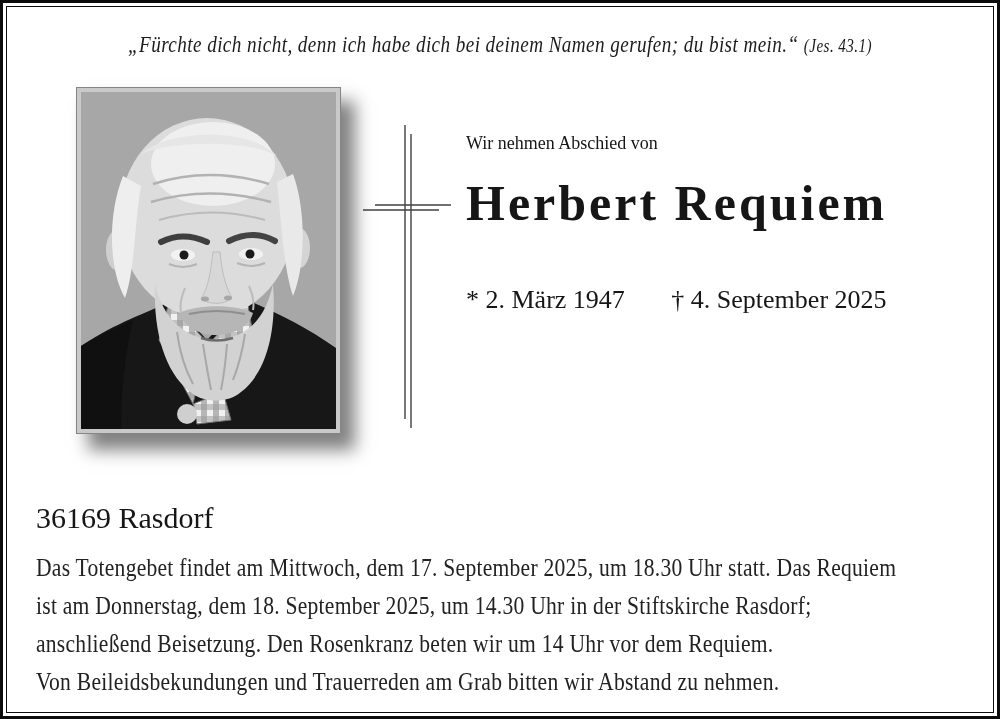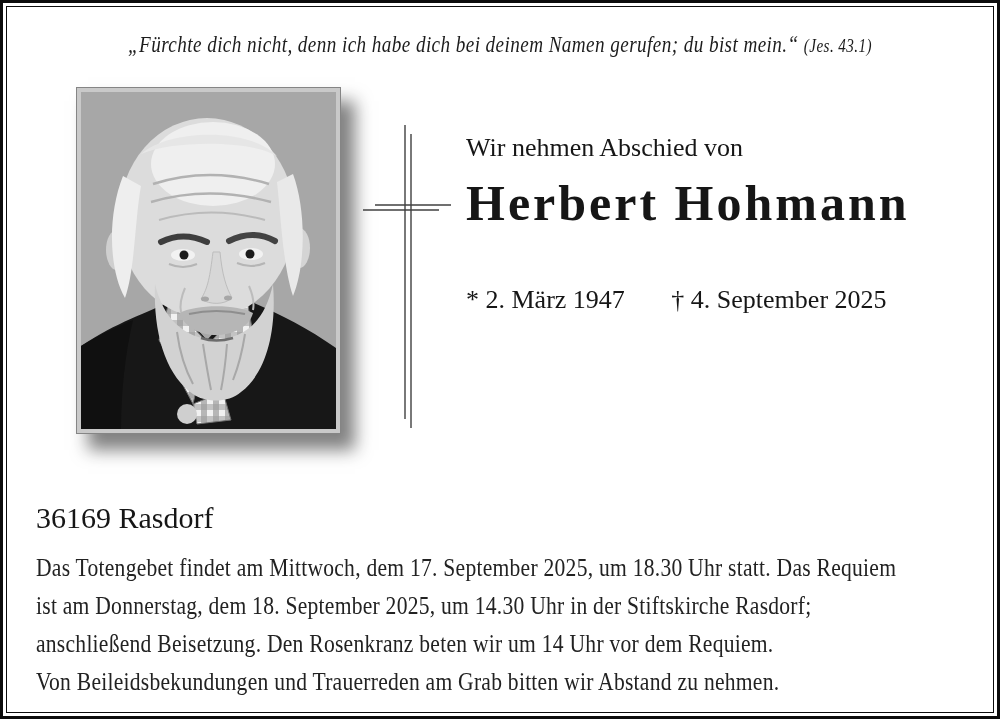--- a/index.html
+++ b/index.html
@@ -29,21 +29,21 @@
     box-shadow:0 0 0 1px #858585, 13px 15px 16px 2px rgba(25,25,25,0.55);
     background:#a7a7a7;
   }
   .photo svg{display:block;width:100%;height:100%;}
 
   
   .cross{position:absolute;left:363px;top:119px;width:92px;height:315px;}
 
   
   .col{position:absolute;left:466px;}
-  .intro{top:133px;font-size:26px;font-family:Liberation Serif, serif;}
+  .intro{top:133px;font-size:18px;font-family:Liberation Serif, serif;}
   .name{top:174px;font-size:50px;font-weight:bold;letter-spacing:3px;white-space:nowrap;}
   .dates{top:249px;font-size:26px;white-space:nowrap;margin-top:36px;}
   .dates .death{margin-left:40px;}
   .mourning-intro{top:317px;font-size:26px;}
   .mourners{top:362px;font-size:28px;font-weight:bold;line-height:44px;white-space:nowrap;}
   .mourners > div{transform:scaleX(0.93);transform-origin:0 50%;}
 
   
   .location{position:absolute;left:36px;top:501px;font-size:30px;}
   .details{position:absolute;left:36px;top:549px;font-size:26px;line-height:38px;white-space:nowrap;}
@@ -129,21 +129,21 @@
   </div>
 
   <svg class="cross" viewBox="0 0 92 315">
     <line x1="42" y1="6" x2="42" y2="300" stroke="#404040" stroke-width="1.4"></line>
     <line x1="48" y1="15" x2="48" y2="309" stroke="#404040" stroke-width="1.4"></line>
     <line x1="12" y1="86" x2="88" y2="86" stroke="#404040" stroke-width="1.4"></line>
     <line x1="0" y1="91" x2="76" y2="91" stroke="#404040" stroke-width="1.4"></line>
   </svg>
 
   <div class="col intro">Wir nehmen Abschied von</div>
-  <div class="col name">Herbert Hohmann</div>
+  <div class="col name">Herbert Requiem</div>
   <div class="col dates">
     <span class="birth">* 2. März 1947</span>
     <span class="death">† 4. September 2025</span>
   </div>
 
   <div class="location">36169 Rasdorf</div>
   <div class="details">
     <div>Das Totengebet findet am Mittwoch, dem 17. September 2025, um 18.30 Uhr statt. Das Requiem</div>
     <div>ist am Donnerstag, dem 18. September 2025, um 14.30 Uhr in der Stiftskirche Rasdorf;</div>
     <div>anschließend Beisetzung. Den Rosenkranz beten wir um 14 Uhr vor dem Requiem.</div>

